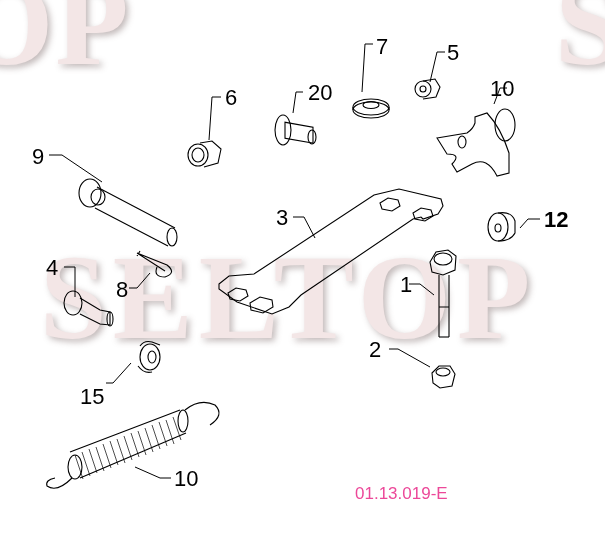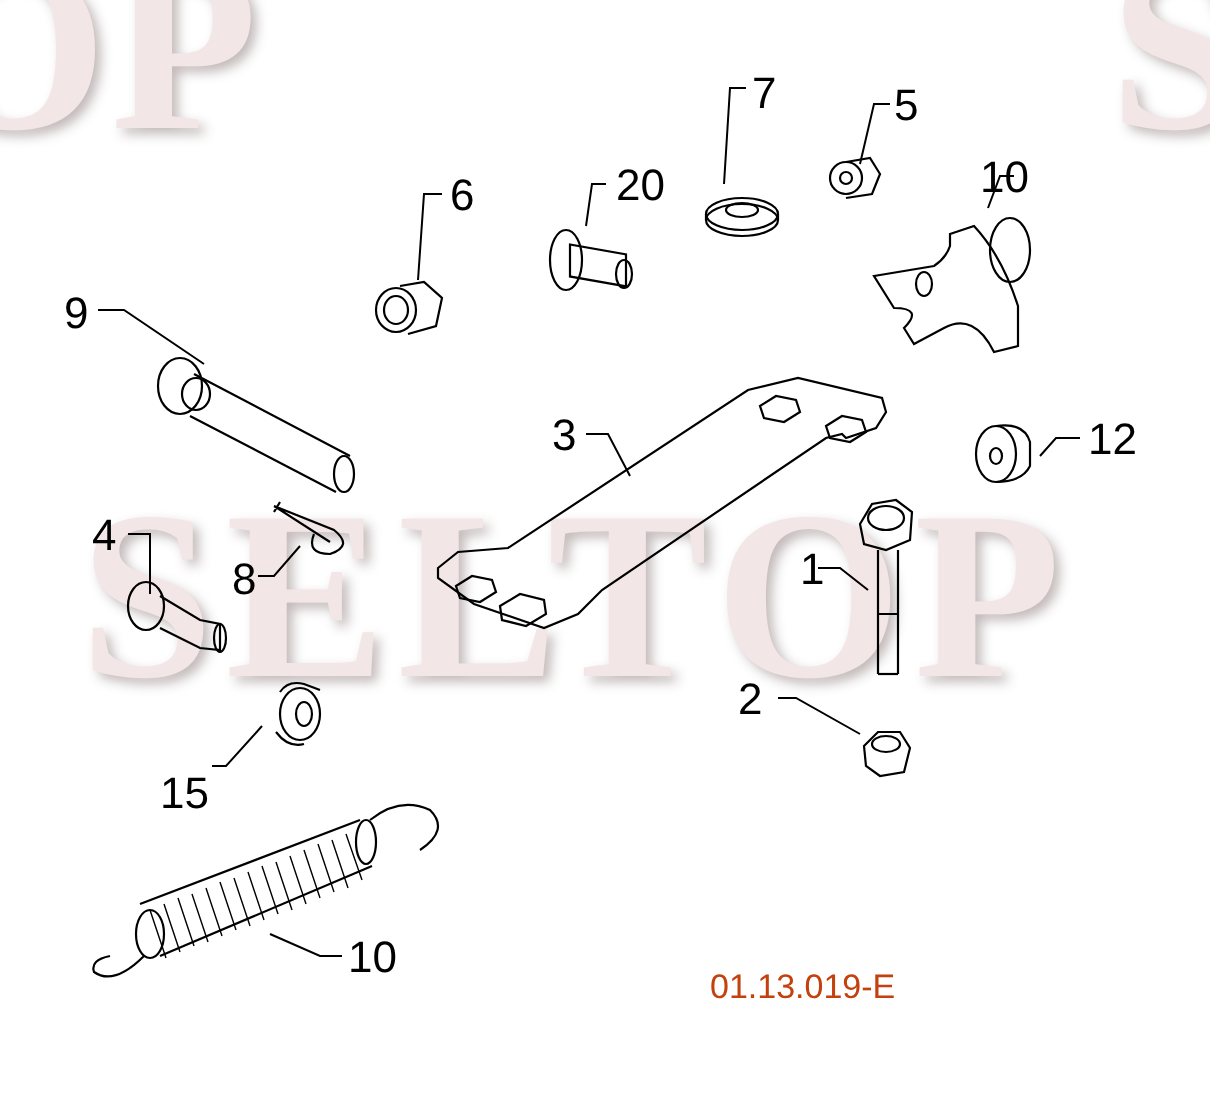--- a/index.html
+++ b/index.html
@@ -4,21 +4,21 @@
 <style>
   html, body { margin:0; padding:0; background:#ffffff; }
   #canvas { position:relative; width:605px; height:554px; overflow:hidden; background:#fff; font-family:"Liberation Sans", sans-serif; }
   .wm { position:absolute; font-family:"Liberation Serif", serif; font-weight:bold; color:#f3e6e6;
         text-shadow: 3px 3px 6px rgba(120,100,100,0.45), -1px -1px 2px rgba(255,255,255,0.9); letter-spacing:2px; }
   #wm-main { left:40px; top:229px; font-size:120px; letter-spacing:6px; }
   #wm-tl { left:-40px; top:-45px; font-size:120px; }
   #wm-tr { left:555px; top:-45px; font-size:120px; }
   svg#art { position:absolute; left:0; top:0; }
   .lbl { position:absolute; font-size:22px; color:#000; line-height:1; }
-  .code { position:absolute; font-size:17px; color:#c2410c; }
+  .code { position:absolute; font-size:17px; color:#ec4899; }
 </style>
 </head>
 <body>
 
 <div id="canvas">
   <div class="wm" id="wm-tl">OP</div>
   <div class="wm" id="wm-tr">S</div>
   <div class="wm" id="wm-main">SELTOP</div>
 
   <svg id="art" width="605" height="554" viewBox="0 0 605 554" fill="none" stroke="#000" stroke-width="1.1">
@@ -131,21 +131,21 @@
       </g>
   </svg>
 
   <div class="lbl" style="left:376px;top:36px;">7</div>
   <div class="lbl" style="left:447px;top:42px;">5</div>
   <div class="lbl" style="left:490px;top:78px;">10</div>
   <div class="lbl" style="left:225px;top:87px;">6</div>
   <div class="lbl" style="left:308px;top:82px;">20</div>
   <div class="lbl" style="left:32px;top:146px;">9</div>
   <div class="lbl" style="left:276px;top:207px;">3</div>
-  <div class="lbl" style="left:544px;top:209px;">12</div>
+  <div class="lbl" style="left:544px;top:209px;font-weight:bold;">12</div>
   <div class="lbl" style="left:400px;top:274px;">1</div>
   <div class="lbl" style="left:46px;top:257px;">4</div>
   <div class="lbl" style="left:116px;top:279px;">8</div>
   <div class="lbl" style="left:369px;top:339px;">2</div>
   <div class="lbl" style="left:80px;top:386px;">15</div>
   <div class="lbl" style="left:174px;top:468px;">10</div>
   <div class="code" style="left:355px;top:484px;">01.13.019-E</div>
 </div>
 
 </body></html>

